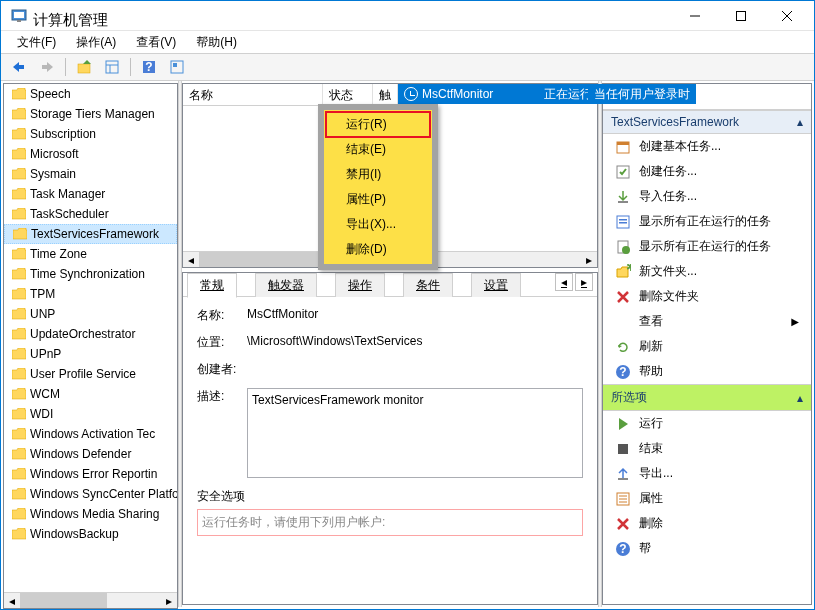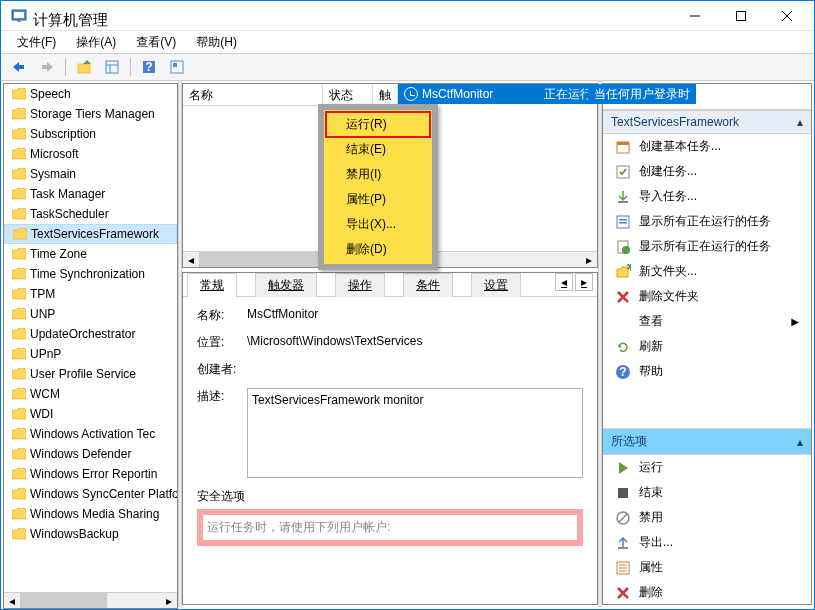--- a/index.html
+++ b/index.html
@@ -56,28 +56,28 @@
 .tab { padding: 3px 12px; border: 1px solid #d0d0d0; border-bottom: none; background: #f0f0f0; cursor: pointer; white-space: nowrap; }
 .tab.active { background: #fff; border-bottom: 1px solid #fff; margin-bottom: -1px; }
 .tab-nav { margin-left: auto; display: flex; gap: 2px; }
 .tab-nav .nav-btn { width: 18px; height: 18px; border: 1px solid #c0c0c0; display: flex; align-items: center; justify-content: center; cursor: pointer; }
 .props-body { padding: 10px 14px; flex: 1; overflow: hidden; }
 .prop-row { display: flex; margin-bottom: 10px; align-items: flex-start; }
 .prop-label { width: 50px; flex-shrink: 0; }
 .prop-val { flex: 1; white-space: nowrap; overflow: hidden; }
 .prop-textarea { border: 1px solid #abadb3; padding: 4px; height: 90px; width: 100%; }
 .section-label { margin-top: 8px; }
-.readonly-box { border: 6px solid #fca5a5; padding: 4px; margin-top: 4px; color: #888; }
+.readonly-box { border: 1px solid #fca5a5; padding: 4px; margin-top: 4px; color: #888; }
 
 
 .actions { width: 210px; border: 1px solid #828790; margin: 2px 2px 2px 0; display: flex; flex-direction: column; overflow: hidden; }
 .actions-title { padding: 4px 8px; font-weight: normal; border-bottom: 1px solid #d0d0d0; background: #fff; }
 .actions-body { flex: 1; overflow-y: auto; }
 .act-band { background: #e7eef7; padding: 4px 8px; border-top: 1px solid #d0d0d0; border-bottom: 1px solid #d0d0d0; display: flex; align-items: center; justify-content: space-between; color: #1a3e6e; }
-.act-band.dark { background: #7dd3fc; margin-top: 44px; }
+.act-band.dark { background: #bef264; }
 .act-item { display: flex; align-items: center; padding: 4px 12px; gap: 8px; cursor: pointer; }
 .act-icon { width: 16px; height: 16px; flex-shrink: 0; display: flex; align-items: center; justify-content: center; }
 .act-arrow { margin-left: auto; font-size: 10px; }
 
 
 ::-webkit-scrollbar { width: 16px; height: 16px; }
 ::-webkit-scrollbar-track { background: #f0f0f0; }
 ::-webkit-scrollbar-thumb { background: #cdcdcd; border: 1px solid #b0b0b0; }
 ::-webkit-scrollbar-button { background: #f0f0f0; height: 16px; border: 1px solid #d0d0d0; }
 
@@ -499,29 +499,20 @@
             <span class="act-icon">
               <svg width="16" height="16">
                 <rect x="3" y="3" width="10" height="10" fill="#555"></rect>
               </svg>
             </span>
             <span>结束</span>
           </div>
           <div class="act-item">
             <span class="act-icon">
               <svg width="16" height="16">
-                <circle cx="8" cy="8" r="6" fill="none" stroke="#888" stroke-width="1.5"></circle>
-                <line x1="4" y1="12" x2="12" y2="4" stroke="#888" stroke-width="1.5"></line>
-              </svg>
-            </span>
-            <span>禁用</span>
-          </div>
-          <div class="act-item">
-            <span class="act-icon">
-              <svg width="16" height="16">
                 <path d="M8 12 L8 4 M4 7 L8 3 L12 7" stroke="#4a7dd6" fill="none" stroke-width="1.5"></path>
                 <rect x="3" y="12" width="10" height="2" fill="#888"></rect>
               </svg>
             </span>
             <span>导出...</span>
           </div>
           <div class="act-item">
             <span class="act-icon">
               <svg width="16" height="16">
                 <rect x="2" y="2" width="12" height="12" fill="#fff" stroke="#d08030"></rect>

